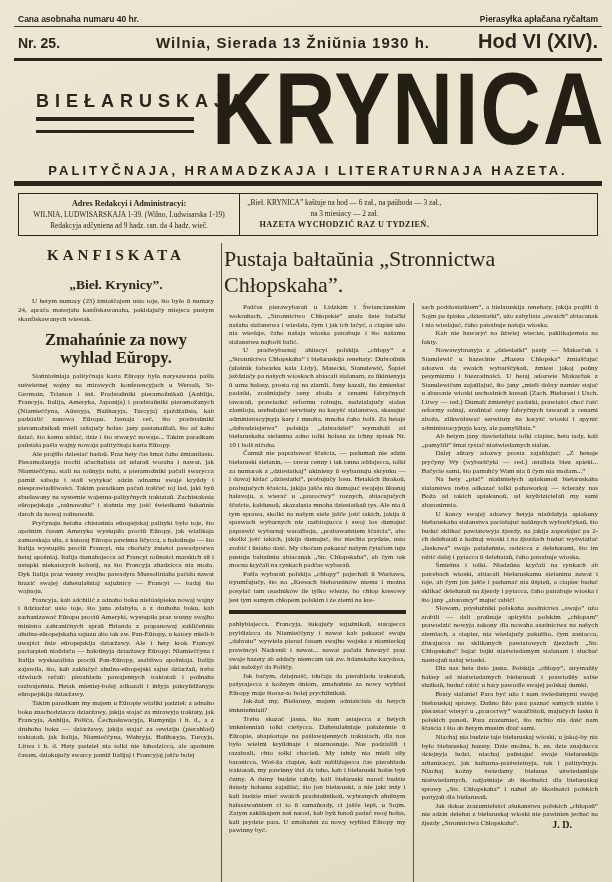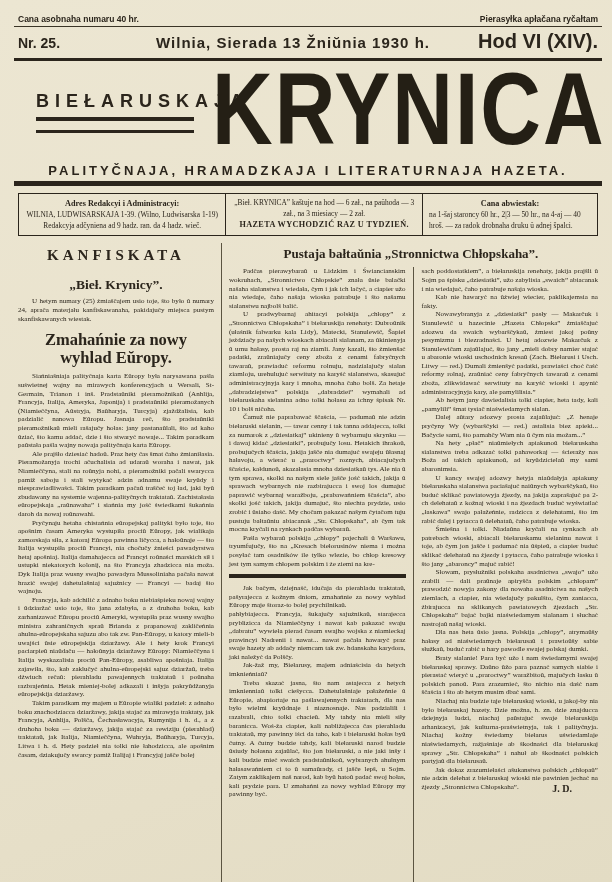--- a/index.html
+++ b/index.html
@@ -40,21 +40,21 @@
   .info-cell.c1{width:36%;}
   .info-cell.c2{width:34%;border-left:1px solid #2b251c;}
   .info-cell.c3{width:30%;border-left:1px solid #2b251c;text-align:left;}
   .info-title{font-weight:bold;font-size:8.2px;}
   .info-bold{font-weight:bold;font-size:8.2px;letter-spacing:.4px;}
 
   
   .body-grid{display:flex;margin:0 2px;height:652px;overflow:hidden;}
   .col1{width:196px;padding:2px 7px 0 2px;overflow:hidden;}
   .col-right{flex:1;border-left:1px solid #5b5441;overflow:hidden;}
-  .pustaja-title{text-align:center;font-weight:bold;font-size:13px;padding:3px 2px 5px 2px;}
+  .pustaja-title{text-align:left;font-weight:normal;font-size:22px;padding:3px 2px 5px 2px;}
   .two-cols{display:flex;height:calc(100% - 36px);}
   .col2{width:50%;padding:0 7px;overflow:hidden;}
   .col3{width:50%;border-left:1px solid #5b5441;padding:0 2px 0 8px;overflow:hidden;}
 
   p.body-p{margin:0;text-indent:14px;text-align:justify;
            font-size:7.05px;line-height:1.22;}
   p.no-indent{text-indent:0;}
 
   .kanf-t1{text-align:center;font-weight:bold;font-size:15px;letter-spacing:4px;margin:2px 0 13px;}
   .kanf-t2{text-align:center;font-weight:bold;font-size:13.5px;margin:0 0 4px;}
@@ -89,24 +89,20 @@
     <div class="info-box">
       <div class="info-cell c1">
         <div class="info-title">Adres Redakcyi i Administracyi:</div>
         <div>WILNIA, LUDWISARSKAJA 1-39. (Wilno, Ludwisarska 1-19)</div>
         <div>Redakcyja adčyniena ad 9 hadz. ran. da 4 hadz. wieč.</div>
       </div>
       <div class="info-cell c2">
         <div>„Bieł. KRYNICA” kaštuje na hod — 6 zał., na paŭhoda — 3 zał., na 3 miesiacy — 2 zał.</div>
         <div class="info-bold">HAZETA WYCHODZIĆ RAZ U TYDZIEŃ.</div>
       </div>
-      <div class="info-cell c3">
-        <div class="info-title" style="text-align:center">Cana abwiestak:</div>
-        <div>na 1-šaj staroncy 60 hr., 2|3 — 50 hr., na 4-aj — 40 hroš. — za radok drobnaha druku ŭ adnej špalci.</div>
-      </div>
     </div>
 
     <div class="body-grid">
 
       <div class="col1">
         <div class="kanf-t1">KANFISKATA</div>
         <div class="kanf-t2">„Bieł. Krynicy”.</div>
         <p class="body-p">U hetym numary (25) źmiaščajem usio toje, što było ŭ numary 24, aprača materjału kanfiskawanaha, pakidajučy miejsca pustym skanfiskawanych wiestak.</p>
 
         <div class="zmah-t">Zmahańnie za nowy wyhlad Eŭropy.</div>
@@ -120,22 +116,22 @@
       <div class="col-right">
         <div class="pustaja-title">Pustaja bałtaŭnia „Stronnictwa Chłopskaha”.</div>
         <div class="two-cols">
 
           <div class="col2">
             <p class="body-p">Padčas pierawybaraŭ u Lidzkim i Świancianskim wokruhach, „Stronnictwo Chłopskie” znała ŭsie balački našaha sialanstwa i wiedała, čym i jak ich lačyć, a ciapier užo nia wiedaje, čaho našaja wioska patrabuje i što našamu sialanstwu najbolš balić.</p>
             <p class="body-p">U pradwybarnaj ahitacyi polskija „chłopy” z „Stronnictwa Chłopskaha” i biełaruskija renehaty: Dubroŭnik (ułaśnik falwarku kala Lidy), Matecki, Stanulewič, Šapiel jeździačy pa našych wioskach abiacali sialanam, za ŭkinienyja ŭ urnu hałasy, prosta raj na ziamli. Jany kazali, što źmienšać padatki, zraŭniajučy ceny zboža z cenami fabryčnych tawaraŭ, prawiaduć reformu rolnuju, nadzialajučy sialan ziamloju, urehulujuć serwituty na karyść sialanstwa, skasujuć administracyjnyja kary i mnoha, mnoha čaho bolš. Za hetaje „dabradziejstwa” polskija „dabradziei” wymahali ad biełaruskaha sielanina adno tolki hołasu za ichny śpisak Nr. 10 i bolš ničoha.</p>
             <p class="body-p">Čamuž nie paprabawać ščaścia, — padumaŭ nie adzin biełaruski sielanin, — tawar cenny i tak tanna addajecca, tolki za numarok z „dziesiatkaj” ukinieny ŭ wybarnuju skrynku — i dawaj kidać „dziesiatki”, probujučy losu. Hetakich ihrakoŭ, probujučych ščaścia, jakija jašče nia dumajuć swajeju ŭłasnaj hałavoju, a wierać u „praroctwy” roznych, abiacajučych ščaście, kałdunoŭ, akazałasia mnoha dziesiatkaŭ tys. Ale nia ŭ tym sprawa, skolki na našym siele jašče jość takich, jakija ŭ sprawach wybarnych nie razbirajucca i swoj los dumajuć paprawić wybarnaj waražboju, „prabawańniem ščaścia”, abo skolki jość takich, jakija dumajuć, što niechta prydzie, usio zrobić i ŭsiaho daść. My chočam pakazać našym čytačom tuju pustuju bałtaŭniu abiacanak „Str. Chłopskaha”, ab čym tak mocna kryčali na rynkach padčas wybaraŭ.</p>
             <p class="body-p">Paśla wybaraŭ polskija „chłopy” pajechali ŭ Waršawu, tryumfujučy, što na „Kresach biełorusinów niema i można posyłać tam osadników ile tylko wlezie, bo chłop kresowy jest tym samym chłopem polskim i że ziemi na kre-</p>
             <div class="thick-divider"></div>
+            <p class="body-p no-indent">pahłybiajecca. Francyja, šukajučy sajuźnikaŭ, starajecca pryblizicca da Niamieččyny i nawat kab pakazać swaju „dabratu” wywieła pierad časam swajho wojska z niamieckaj prawincyi Nadrenii i nawat... nawat pačała hawaryć praz swaje hazety ab addačy niemcam tak zw. hdanskaha karydora, jaki naležyć da Polščy.</p>
             <p class="body-p">Jak bačym, dziejnaść, idučaja da pierahladu traktataŭ, pašyrajecca z kožnym dniom, zmahańnie za nowy wyhlad Eŭropy maje štoraz-to bolej prychilnikaŭ.</p>
-            <p class="body-p no-indent">pahłybiajecca. Francyja, šukajučy sajuźnikaŭ, starajecca pryblizicca da Niamieččyny i nawat kab pakazać swaju „dabratu” wywieła pierad časam swajho wojska z niamieckaj prawincyi Nadrenii i nawat... nawat pačała hawaryć praz swaje hazety ab addačy niemcam tak zw. hdanskaha karydora, jaki naležyć da Polščy.</p>
             <p class="body-p">Jak-žaž my, Biełarusy, majem adniaścisia da hetych imknieńniaŭ?</p>
             <p class="body-p">Treba skazać jasna, što nam astajecca z hetych imknienniaŭ tolki ciešycca. Dahetulašniaje pałažeńnie ŭ Eŭropie, abapiortaje na paślawajennych traktatach, dla nas było wielmi kryŭdnaje i niaznosnaje. Nas padzialili i razabrali, chto tolki chacieŭ. My tahdy nia mieli siły baranicca. Woś-ža ciapier, kali nabližajecca čas pierahladu traktataŭ, my pawinny iści da taho, kab i biełaruski hołas byŭ čutny. A čutny budzie tahdy, kali biełaruski narod budzie ŭsiudy hołasna zajaŭlać, što jon biełaruski, a nie jaki inšy i kali budzie mieć swaich pradstaŭnikoŭ, wybranych ahulnym hałasawańniem ci to ŭ samaŭrady, ci jašče lepš, u Sojm. Zatym zaklikajem naš narod, kab byŭ hatoŭ padać swoj hołas, kali prydzie para. U zmahańni za nowy wyhlad Eŭropy my pawinny być.</p>
           </div>
 
           <div class="col3">
             <p class="body-p no-indent">sach poddostatkiem”, a biełaruskija renehaty, jakija prajšli ŭ Sojm pa śpisku „dziesiatki”, užo zabylisia „swaich” abiacanak i nia wiedajuć, čaho patrabuje našaja wioska.</p>
             <p class="body-p">Kab nie hawaryć na ŭźwiej wiecier, paklikajemsia na fakty.</p>
             <p class="body-p">Nowawybranyja z „dziesiatki” pasły — Makarčuk i Stanulewič u hazecinie „Hazeta Chłopska” źmiaščajuć adozwu da swaich wybarščykaŭ, źmiest jakoj poŭny pesymizmu i biezradnaści. U hetaj adozwie Makarčuk z Stanulewičam zajaŭlajuć, što jany „mieli dobry namier stajać u abaronie wioski uschodnich kresaŭ (Zach. Biełarusi i Usch. Litwy — red.) Dumali źmienšyć padatki, prawiaści choć čaść reformy rolnaj, zraŭniać ceny fabryčnych tawaraŭ z cenami zboža, zlikwidawać serwituty na karyść wioski i apynić administracyjnyja kary, ale pamylilisia.”</p>
             <p class="body-p">Ab hetym jany dawiedalisia tolki ciapier, heta tady, kali „pamylili” šmat tysiač niaświedamych sialan.</p>
             <p class="body-p">Dalej aŭtary adozwy prosta zajaŭlajuć: „Z henaje pryčyny Wy (wybarščyki — red.) astalisia biez apieki... Bačycie sami, što pamahčy Wam nia ŭ čym nia možam...”</p>

